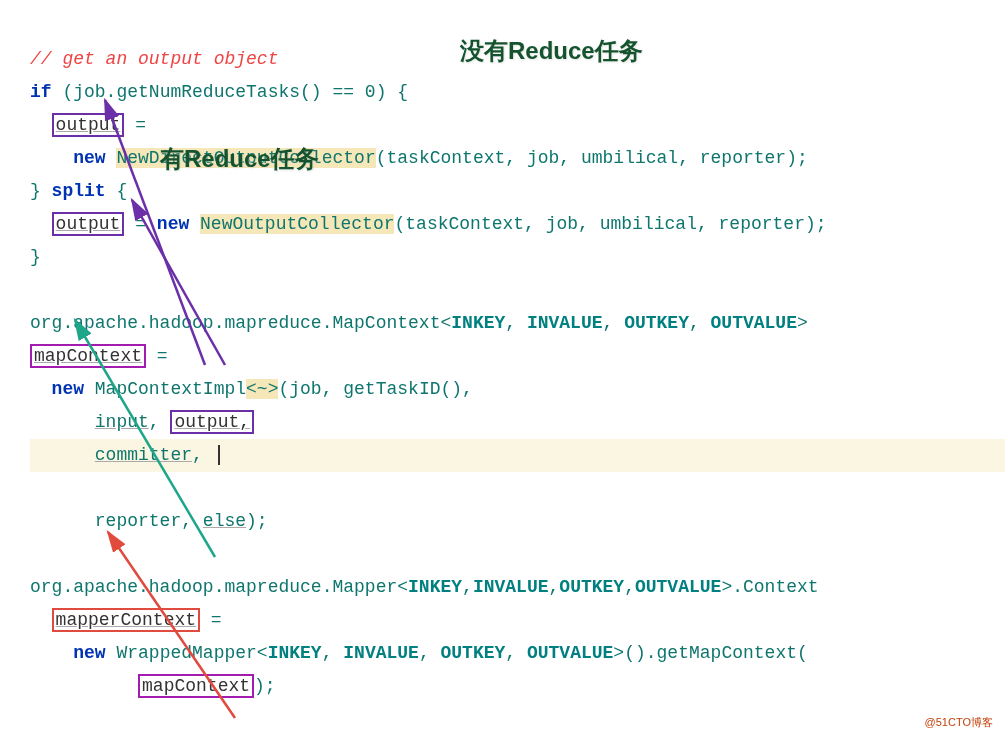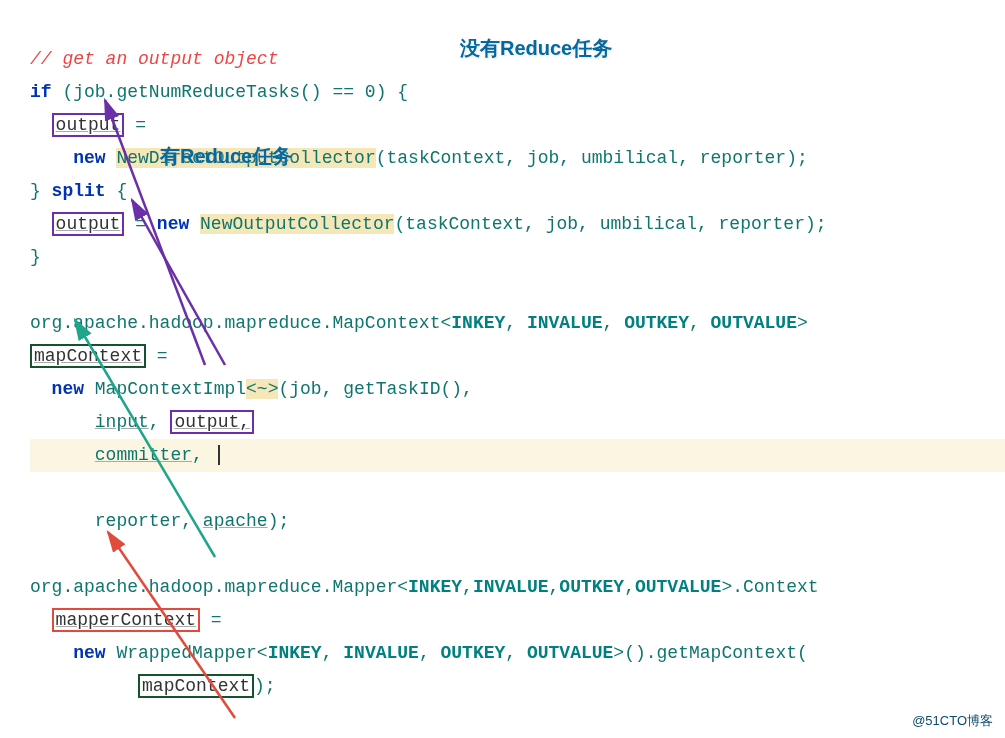--- a/index.html
+++ b/index.html
@@ -23,57 +23,57 @@
   .kw { color: #0033b3; font-weight: bold; }
   .txt { color: #0f766e; }
   .type { color: #008080; font-weight: bold; }
   .hl { background: #f6e7b8; }
   .boxed-purple {
     border: 2px solid #6b2fa8;
     padding: 0 2px;
     color: #333;
   }
   .boxed-teal {
-    border: 2px solid #14532d;
+    border: 2px solid #a21caf;
     padding: 0 2px;
     color: #333;
   }
   .boxed-red {
     border: 2px solid #e04b3d;
     padding: 0 2px;
     color: #333;
   }
   .annotate {
     position: absolute;
-    color: #0369a1;
+    color: #14532d;
     font-weight: bold;
     font-family: "Microsoft YaHei", sans-serif;
-    font-size: 20px;
+    font-size: 24px;
     text-shadow: 1px 1px 2px rgba(200,200,200,0.5);
   }
   .cursor-bar {
     border-left: 2px solid #333;
     display: inline-block;
     height: 20px;
     vertical-align: middle;
     margin-left: 4px;
   }
   .underline { text-decoration: underline; text-decoration-color: #aaa; }
   .svg-overlay {
     position: absolute;
     top: 0;
     left: 0;
     pointer-events: none;
   }
   .watermark {
     position: absolute;
     bottom: 8px;
     right: 12px;
-    color: #0c4a6e;
-    font-size: 13px;
+    color: #c2410c;
+    font-size: 11px;
     font-family: sans-serif;
   }
   .hl-line {
     background: #fbf6e2;
     display: block;
     width: 100%;
   }
 </style>
 </head>
 <body>
@@ -85,21 +85,21 @@
     <span class="kw">new</span><span> </span><span class="hl txt">NewDirectOutputCollector</span><span class="txt">(taskContext, job, umbilical, reporter);</span>
 <span class="txt">} </span><span class="kw">split</span><span class="txt"> {</span>
   <span class="boxed-purple underline">output</span><span class="txt"> = </span><span class="kw">new</span><span> </span><span class="hl txt">NewOutputCollector</span><span class="txt">(taskContext, job, umbilical, reporter);</span>
 <span class="txt">}</span>
 
 <span class="txt">org.apache.hadoop.mapreduce.MapContext&lt;</span><span class="type">INKEY</span><span class="txt">, </span><span class="type">INVALUE</span><span class="txt">, </span><span class="type">OUTKEY</span><span class="txt">, </span><span class="type">OUTVALUE</span><span class="txt">&gt;</span>
 <span class="boxed-teal underline">mapContext</span><span class="txt"> =</span>
   <span class="kw">new</span><span class="txt"> MapContextImpl</span><span class="hl txt">&lt;~&gt;</span><span class="txt">(job, getTaskID(),</span>
       <span class="txt underline">input</span><span class="txt">, </span><span class="boxed-purple underline">output,</span>
 <span class="hl-line">      <span class="txt underline">committer</span><span class="txt">, </span><span class="cursor-bar"></span></span>
-      <span class="txt">reporter, </span><span class="txt underline">apache</span><span class="txt">);</span>
+      <span class="txt">reporter, </span><span class="txt underline">else</span><span class="txt">);</span>
 
 <span class="txt">org.apache.hadoop.mapreduce.Mapper&lt;</span><span class="type">INKEY</span><span class="txt">,</span><span class="type">INVALUE</span><span class="txt">,</span><span class="type">OUTKEY</span><span class="txt">,</span><span class="type">OUTVALUE</span><span class="txt">&gt;.Context</span>
   <span class="boxed-red underline">mapperContext</span><span class="txt"> =</span>
     <span class="kw">new</span><span class="txt"> WrappedMapper&lt;</span><span class="type">INKEY</span><span class="txt">, </span><span class="type">INVALUE</span><span class="txt">, </span><span class="type">OUTKEY</span><span class="txt">, </span><span class="type">OUTVALUE</span><span class="txt">&gt;().getMapContext(</span>
           <span class="boxed-teal txt">mapContext</span><span class="txt">);</span>
 
 
   
   
 </div>

